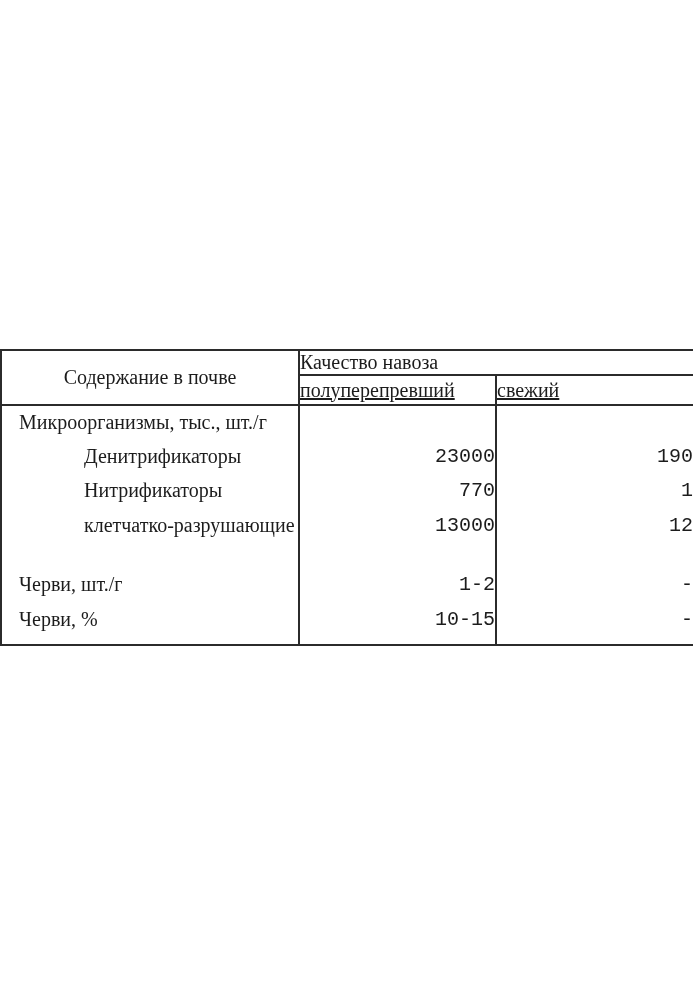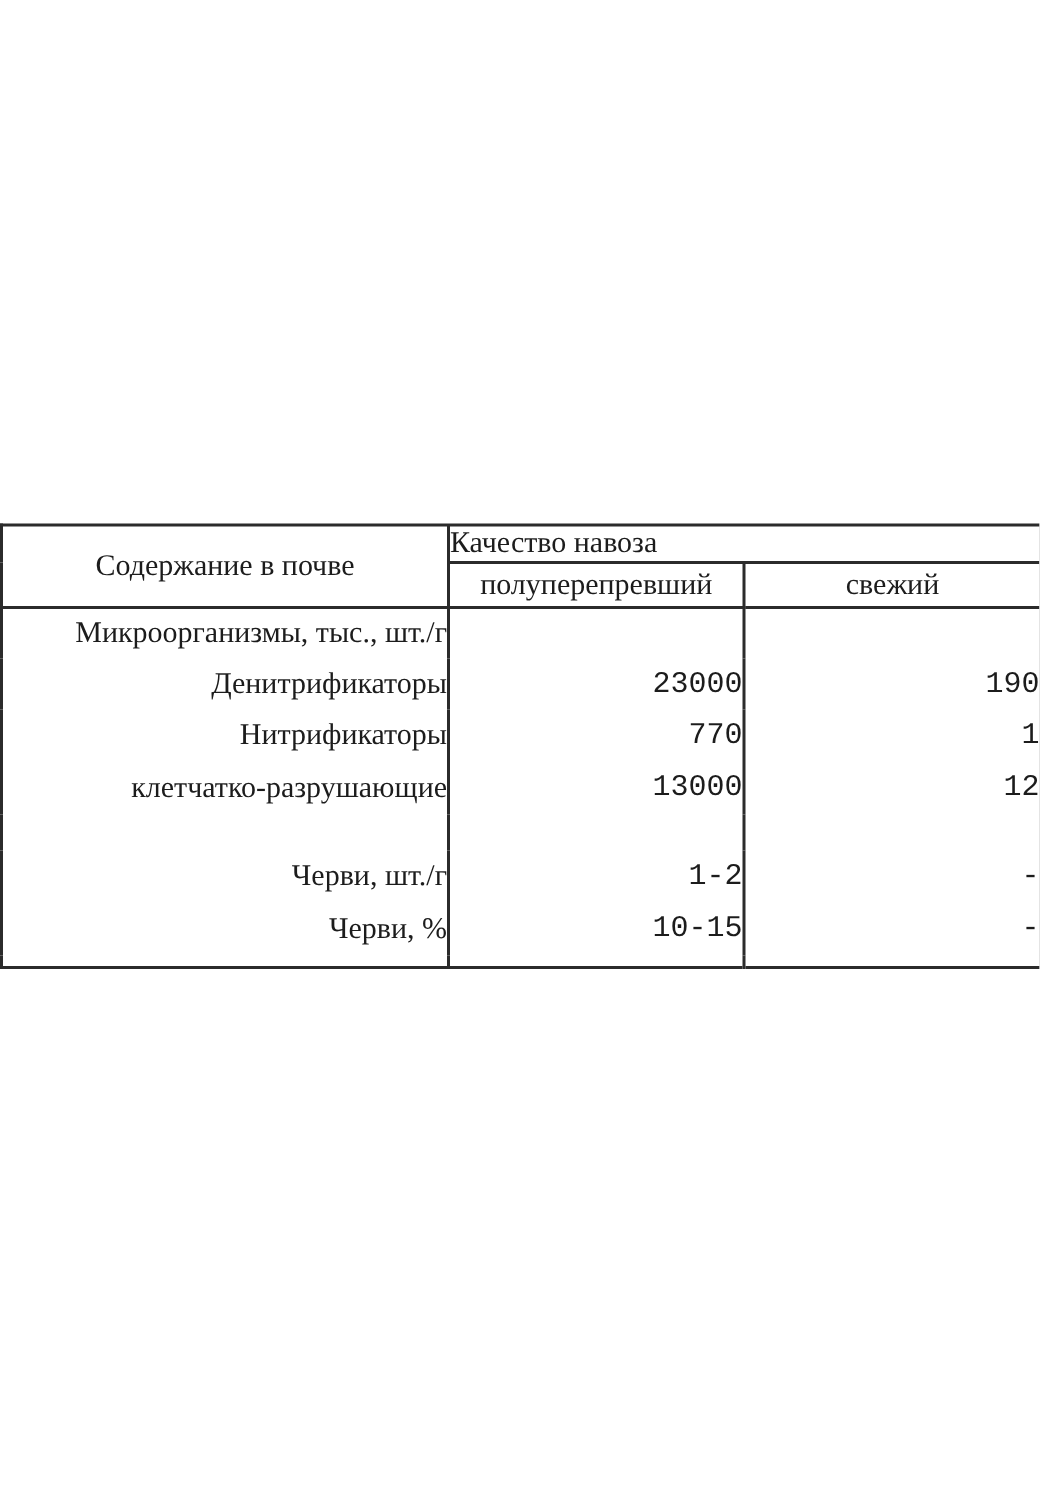--- a/index.html
+++ b/index.html
@@ -39,28 +39,29 @@
     border-right: 2px solid #2b2b2b;
     border-bottom: 2px solid #2b2b2b;
     text-align: center;
   }
   th.group {
     border-bottom: 2px solid #2b2b2b;
     text-align: left;
   }
   th.sub {
     border-bottom: 2px solid #2b2b2b;
-    text-align: center;
+    text-align: left;
+    text-decoration: underline;
   }
   th.sub.first {
     border-right: 2px solid #2b2b2b;
   }
   
   td.lbl {
-    text-align: right;
+    text-align: left;
     padding-left: 17px;
   }
   td.lbl.ind {
     padding-left: 82px;
   }
   td.val {
     text-align: right;
     border-left: 2px solid #2b2b2b;
     font-family: Liberation Mono, monospace;
   }

